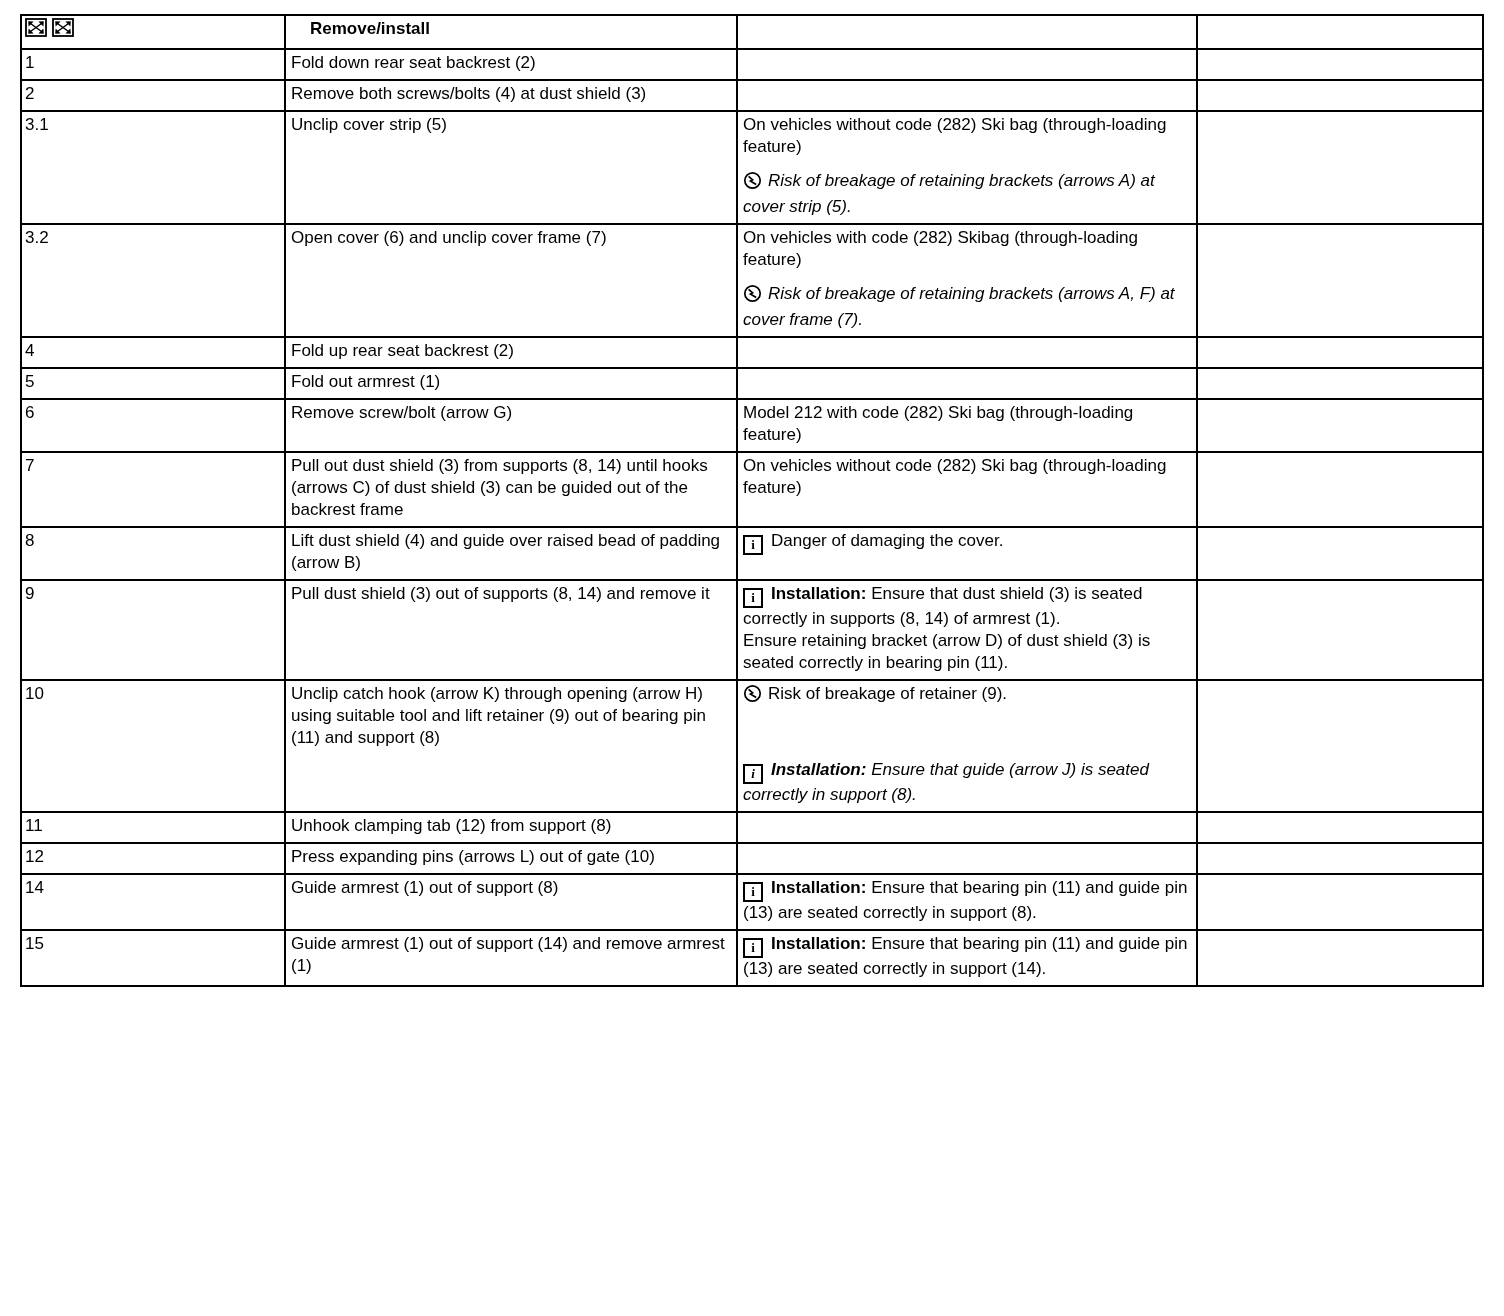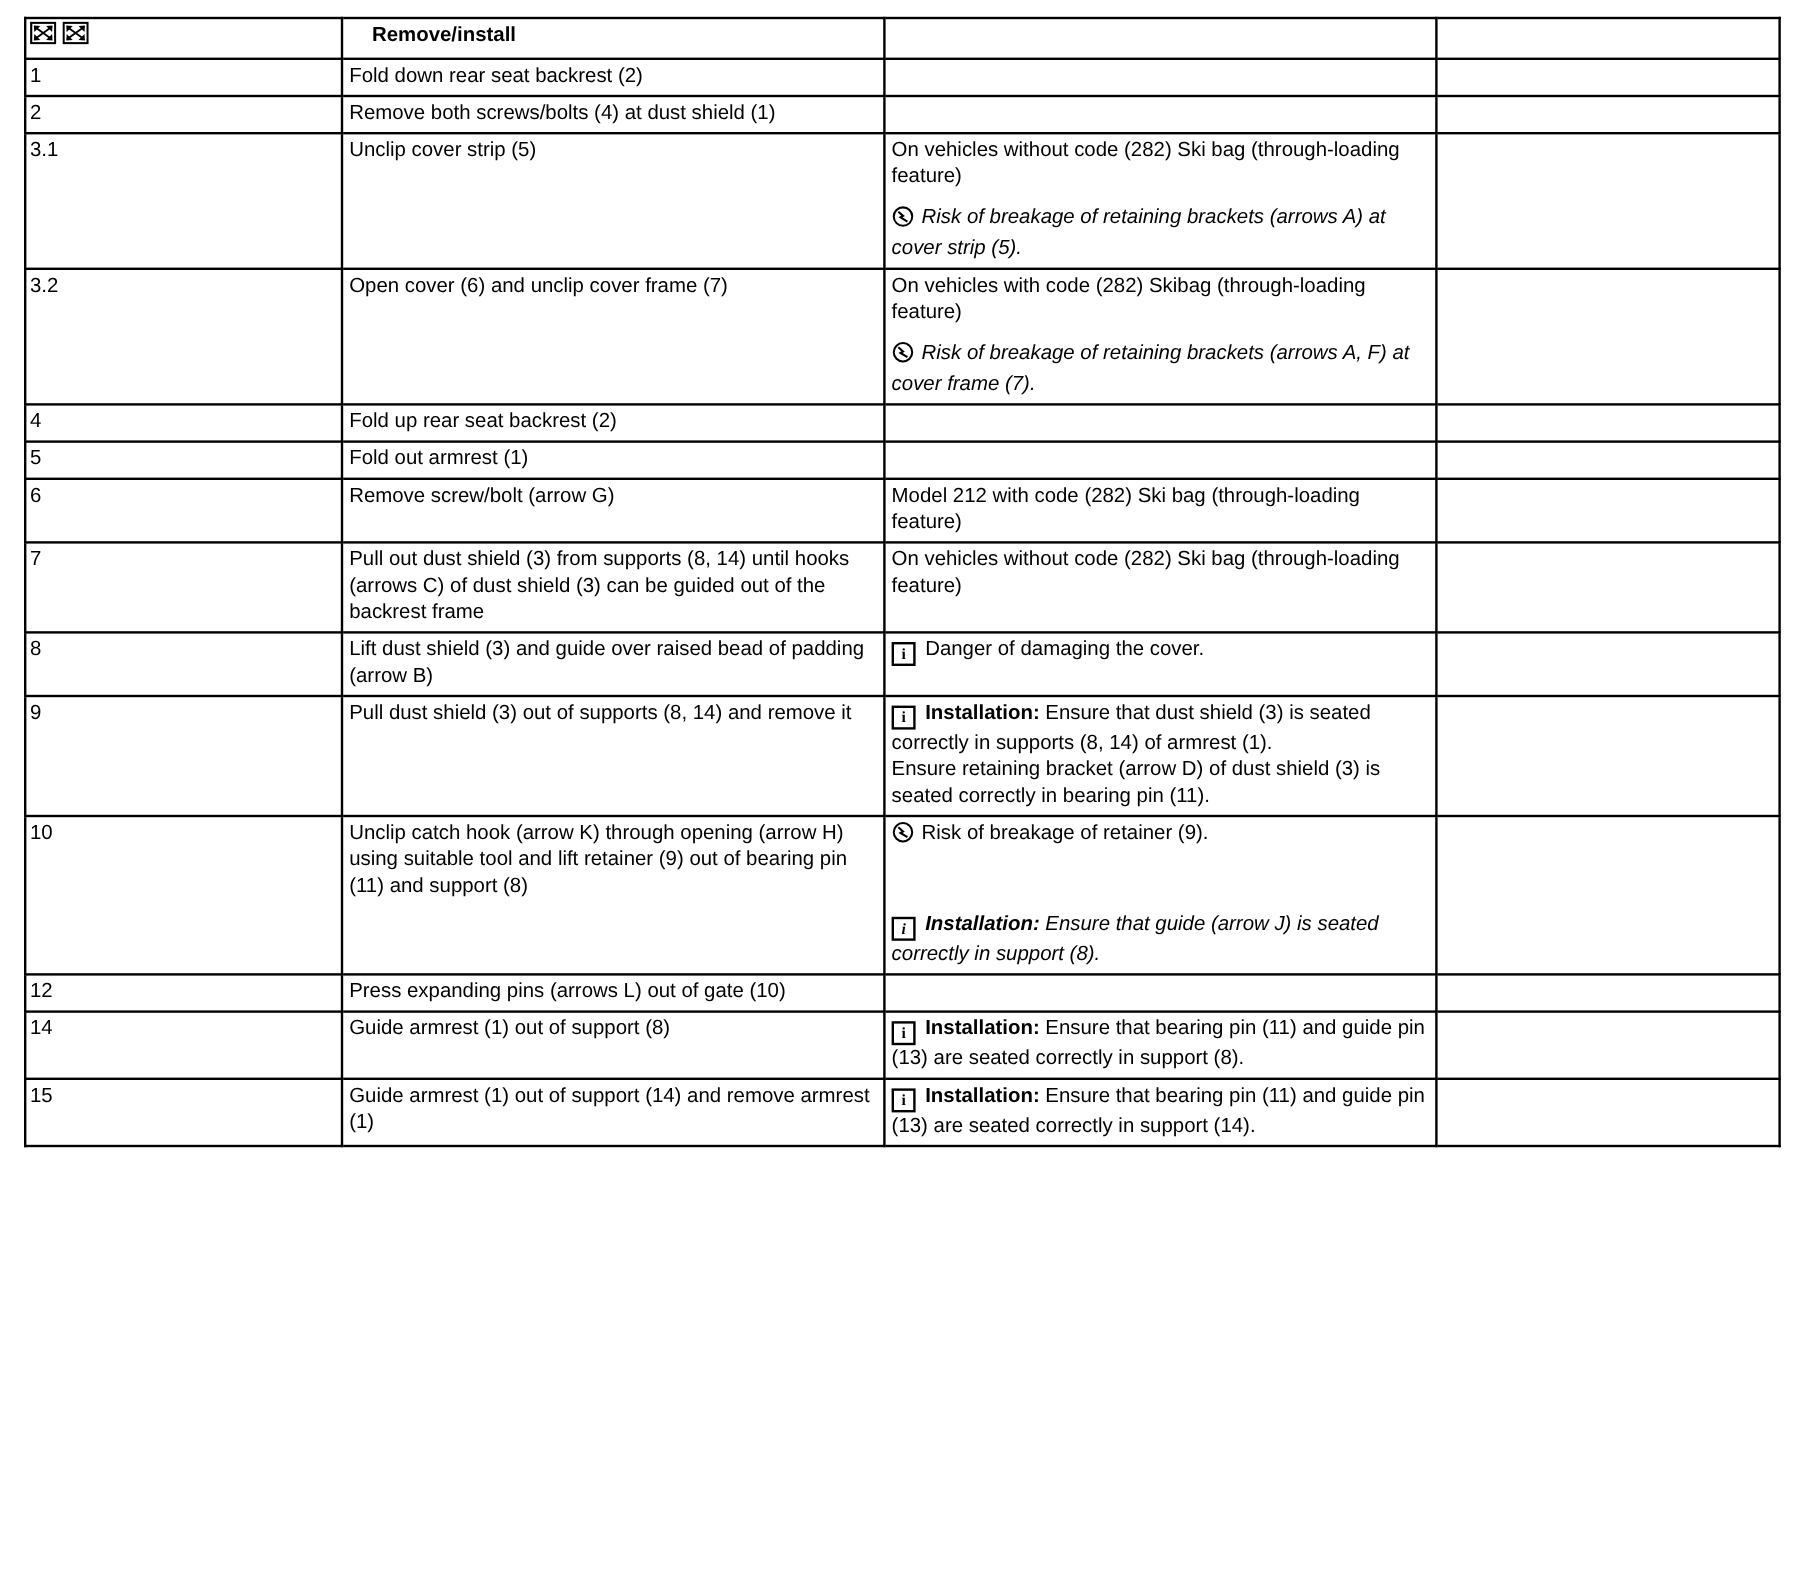--- a/index.html
+++ b/index.html
@@ -61,21 +61,21 @@
         <td></td>
       </tr>
     <tr>
           <td class="step-col">1</td>
           <td>Fold down rear seat backrest (2)</td>
           <td></td>
           <td></td>
         </tr>
         <tr>
           <td class="step-col">2</td>
-          <td>Remove both screws/bolts (4) at dust shield (1)</td>
+          <td>Remove both screws/bolts (4) at dust shield (3)</td>
           <td></td>
           <td></td>
         </tr>
         <tr>
           <td class="step-col">3.1</td>
           <td>Unclip cover strip (5)</td>
           <td>
             <div class="seg">On vehicles without code (282) Ski bag (through-loading feature)</div>
             <div class="seg"><span class="icon-warning"><svg width="19" height="19" viewBox="0 0 19 19">
                   <circle cx="9.5" cy="9.5" r="7.7" fill="none" stroke="#000" stroke-width="1.7"></circle>
@@ -119,21 +119,21 @@
         <tr>
           <td class="step-col">7</td>
           <td>Pull out dust shield (3) from supports (8, 14) until hooks (arrows C) of dust shield (3) can be guided out of the backrest frame</td>
           <td>
             <div class="seg">On vehicles without code (282) Ski bag (through-loading feature)</div>
           </td>
           <td></td>
         </tr>
         <tr>
           <td class="step-col">8</td>
-          <td>Lift dust shield (3) and guide over raised bead of padding (arrow B)</td>
+          <td>Lift dust shield (4) and guide over raised bead of padding (arrow B)</td>
           <td>
             <div class="seg"><span class="icon-info">i</span>Danger of damaging the cover.</div>
           </td>
           <td></td>
         </tr>
         <tr>
           <td class="step-col">9</td>
           <td>Pull dust shield (3) out of supports (8, 14) and remove it</td>
           <td>
             <div class="seg"><span class="icon-info">i</span><b>Installation:</b> Ensure that dust shield (3) is seated correctly in supports (8, 14) of armrest (1).<br>Ensure retaining bracket (arrow D) of dust shield (3) is seated correctly in bearing pin (11).</div>
@@ -143,20 +143,26 @@
         <tr>
           <td class="step-col">10</td>
           <td>Unclip catch hook (arrow K) through opening (arrow H) using suitable tool and lift retainer (9) out of bearing pin (11) and support (8)</td>
           <td>
             <div class="seg"><span class="icon-warning"><svg width="19" height="19" viewBox="0 0 19 19">
                   <circle cx="9.5" cy="9.5" r="7.7" fill="none" stroke="#000" stroke-width="1.7"></circle>
                   <path d="M5.6,5.4 L9.6,8.9 L7.4,10.1 L13.2,13.6" fill="none" stroke="#000" stroke-width="1.7"></path>
                 </svg></span>Risk of breakage of retainer (9).</div>
             <div class="seg gap"><span class="icon-info">i</span><b>Installation:</b> Ensure that guide (arrow J) is seated correctly in support (8).</div>
           </td>
+          <td></td>
+        </tr>
+        <tr>
+          <td class="step-col">11</td>
+          <td>Unhook clamping tab (12) from support (8)</td>
+          <td></td>
           <td></td>
         </tr>
         <tr>
           <td class="step-col">12</td>
           <td>Press expanding pins (arrows L) out of gate (10)</td>
           <td></td>
           <td></td>
         </tr>
         <tr>
           <td class="step-col">14</td>

